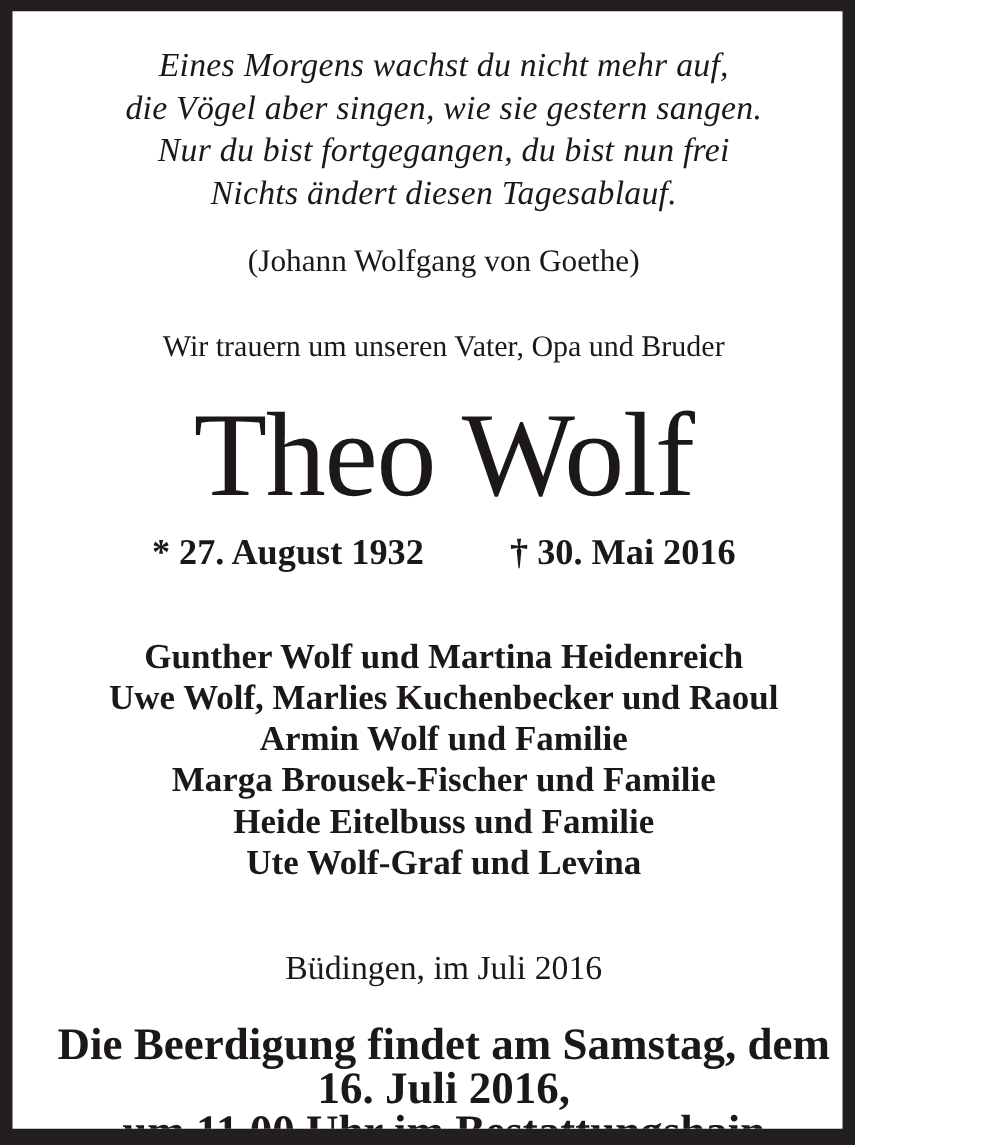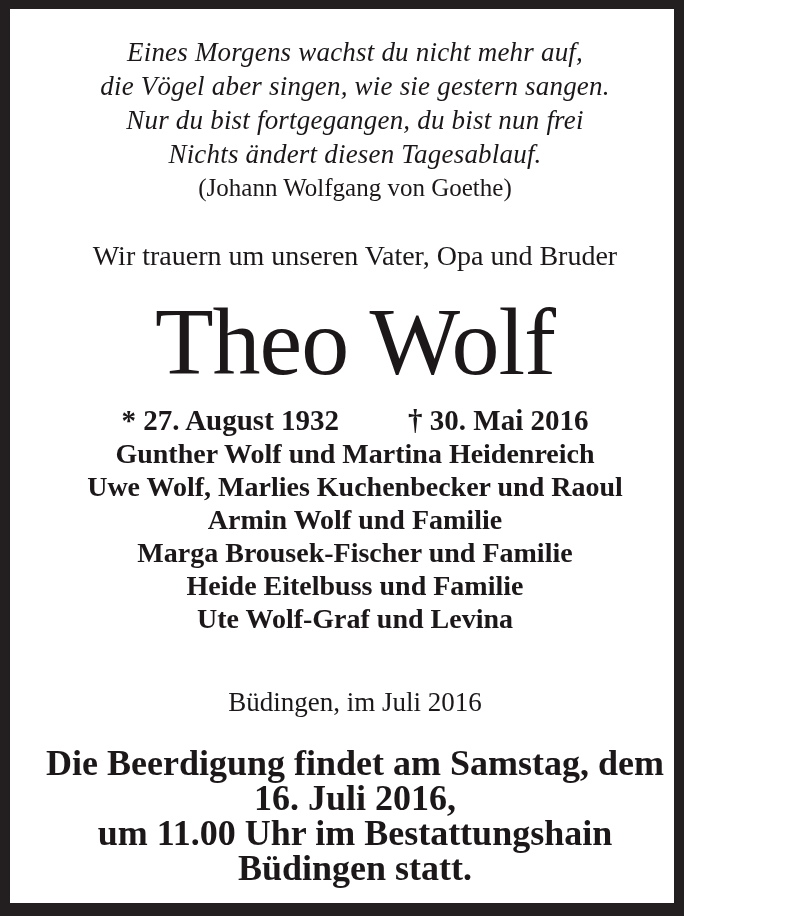--- a/index.html
+++ b/index.html
@@ -28,27 +28,27 @@
     text-align: center;
   }
   .poem {
     margin-top: 26px;
     font-style: italic;
     font-size: 27px;
     line-height: 34px;
     letter-spacing: 0.2px;
   }
   .attribution {
-    margin-top: 2px;
+    margin-top: 24px;
     font-size: 25px;
     line-height: 30px;
   }
   .intro {
     margin-top: 36px;
-    font-size: 28px;
+    font-size: 24px;
     line-height: 34px;
   }
   .deceased-name {
     margin-top: 22px;
     font-size: 96px;
     font-weight: normal;
     line-height: 94px;
     letter-spacing: -1px;
     white-space: nowrap;
   }
@@ -57,20 +57,21 @@
     display: flex;
     justify-content: center;
     gap: 69px;
     font-size: 29px;
     font-weight: bold;
     line-height: 34px;
     white-space: nowrap;
     text-align: center;
   }
   .mourners {
+    margin-top: 50px;
     font-size: 28px;
     font-weight: bold;
     line-height: 33px;
   }
   .place-date {
     margin-top: 50px;
     font-size: 27px;
     line-height: 34px;
   }
   .funeral {

